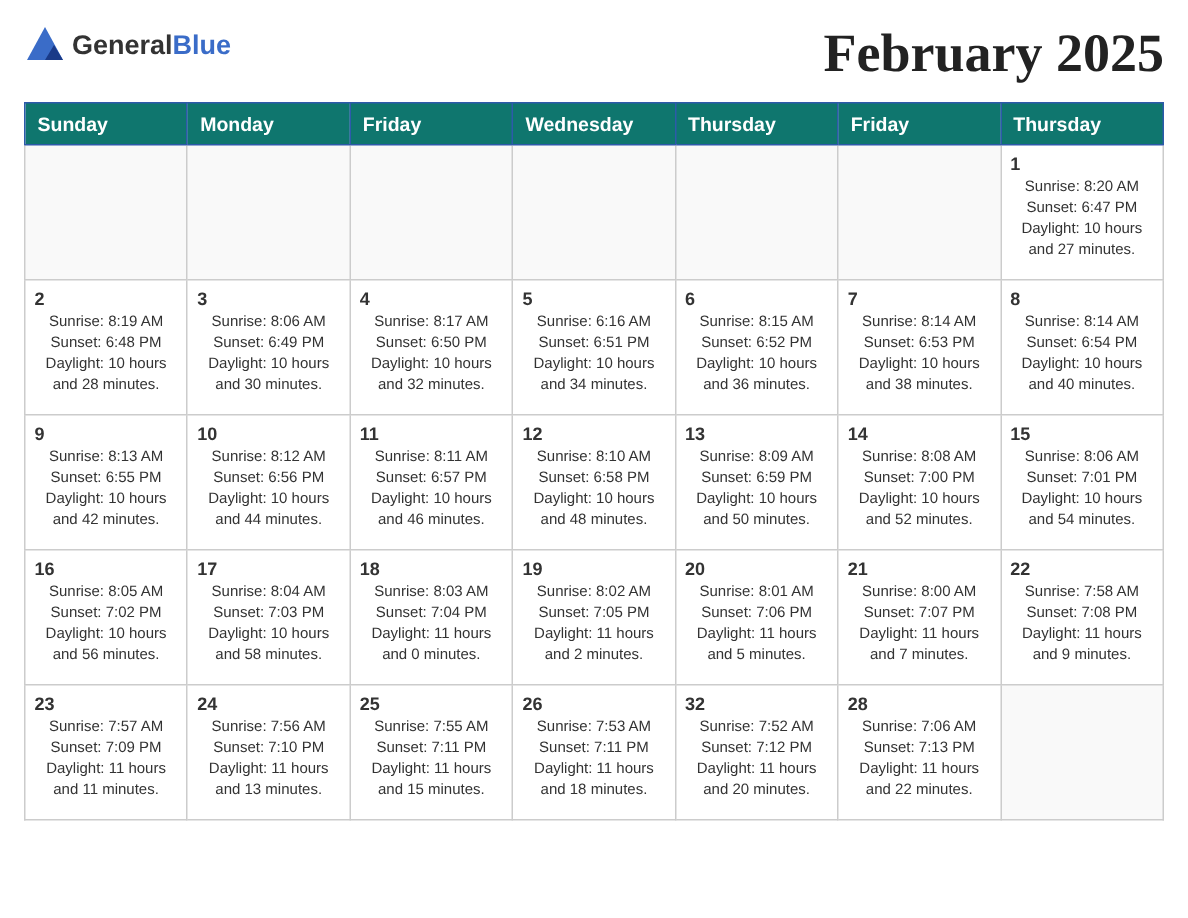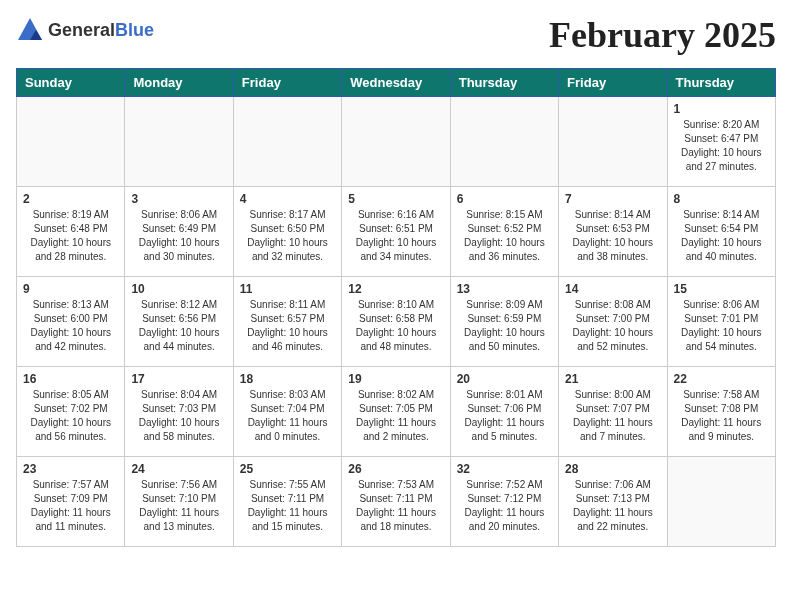--- a/index.html
+++ b/index.html
@@ -185,21 +185,21 @@
           <div class="day-info">Sunrise: 8:14 AM
 Sunset: 6:54 PM
 Daylight: 10 hours
 and 40 minutes.</div>
         </td>
       </tr>
       <tr>
         <td>
           <span class="day-num">9</span>
           <div class="day-info">Sunrise: 8:13 AM
-Sunset: 6:00 PM
+Sunset: 6:55 PM
 Daylight: 10 hours
 and 42 minutes.</div>
         </td>
         <td>
           <span class="day-num">10</span>
           <div class="day-info">Sunrise: 8:12 AM
 Sunset: 6:56 PM
 Daylight: 10 hours
 and 44 minutes.</div>
         </td>

